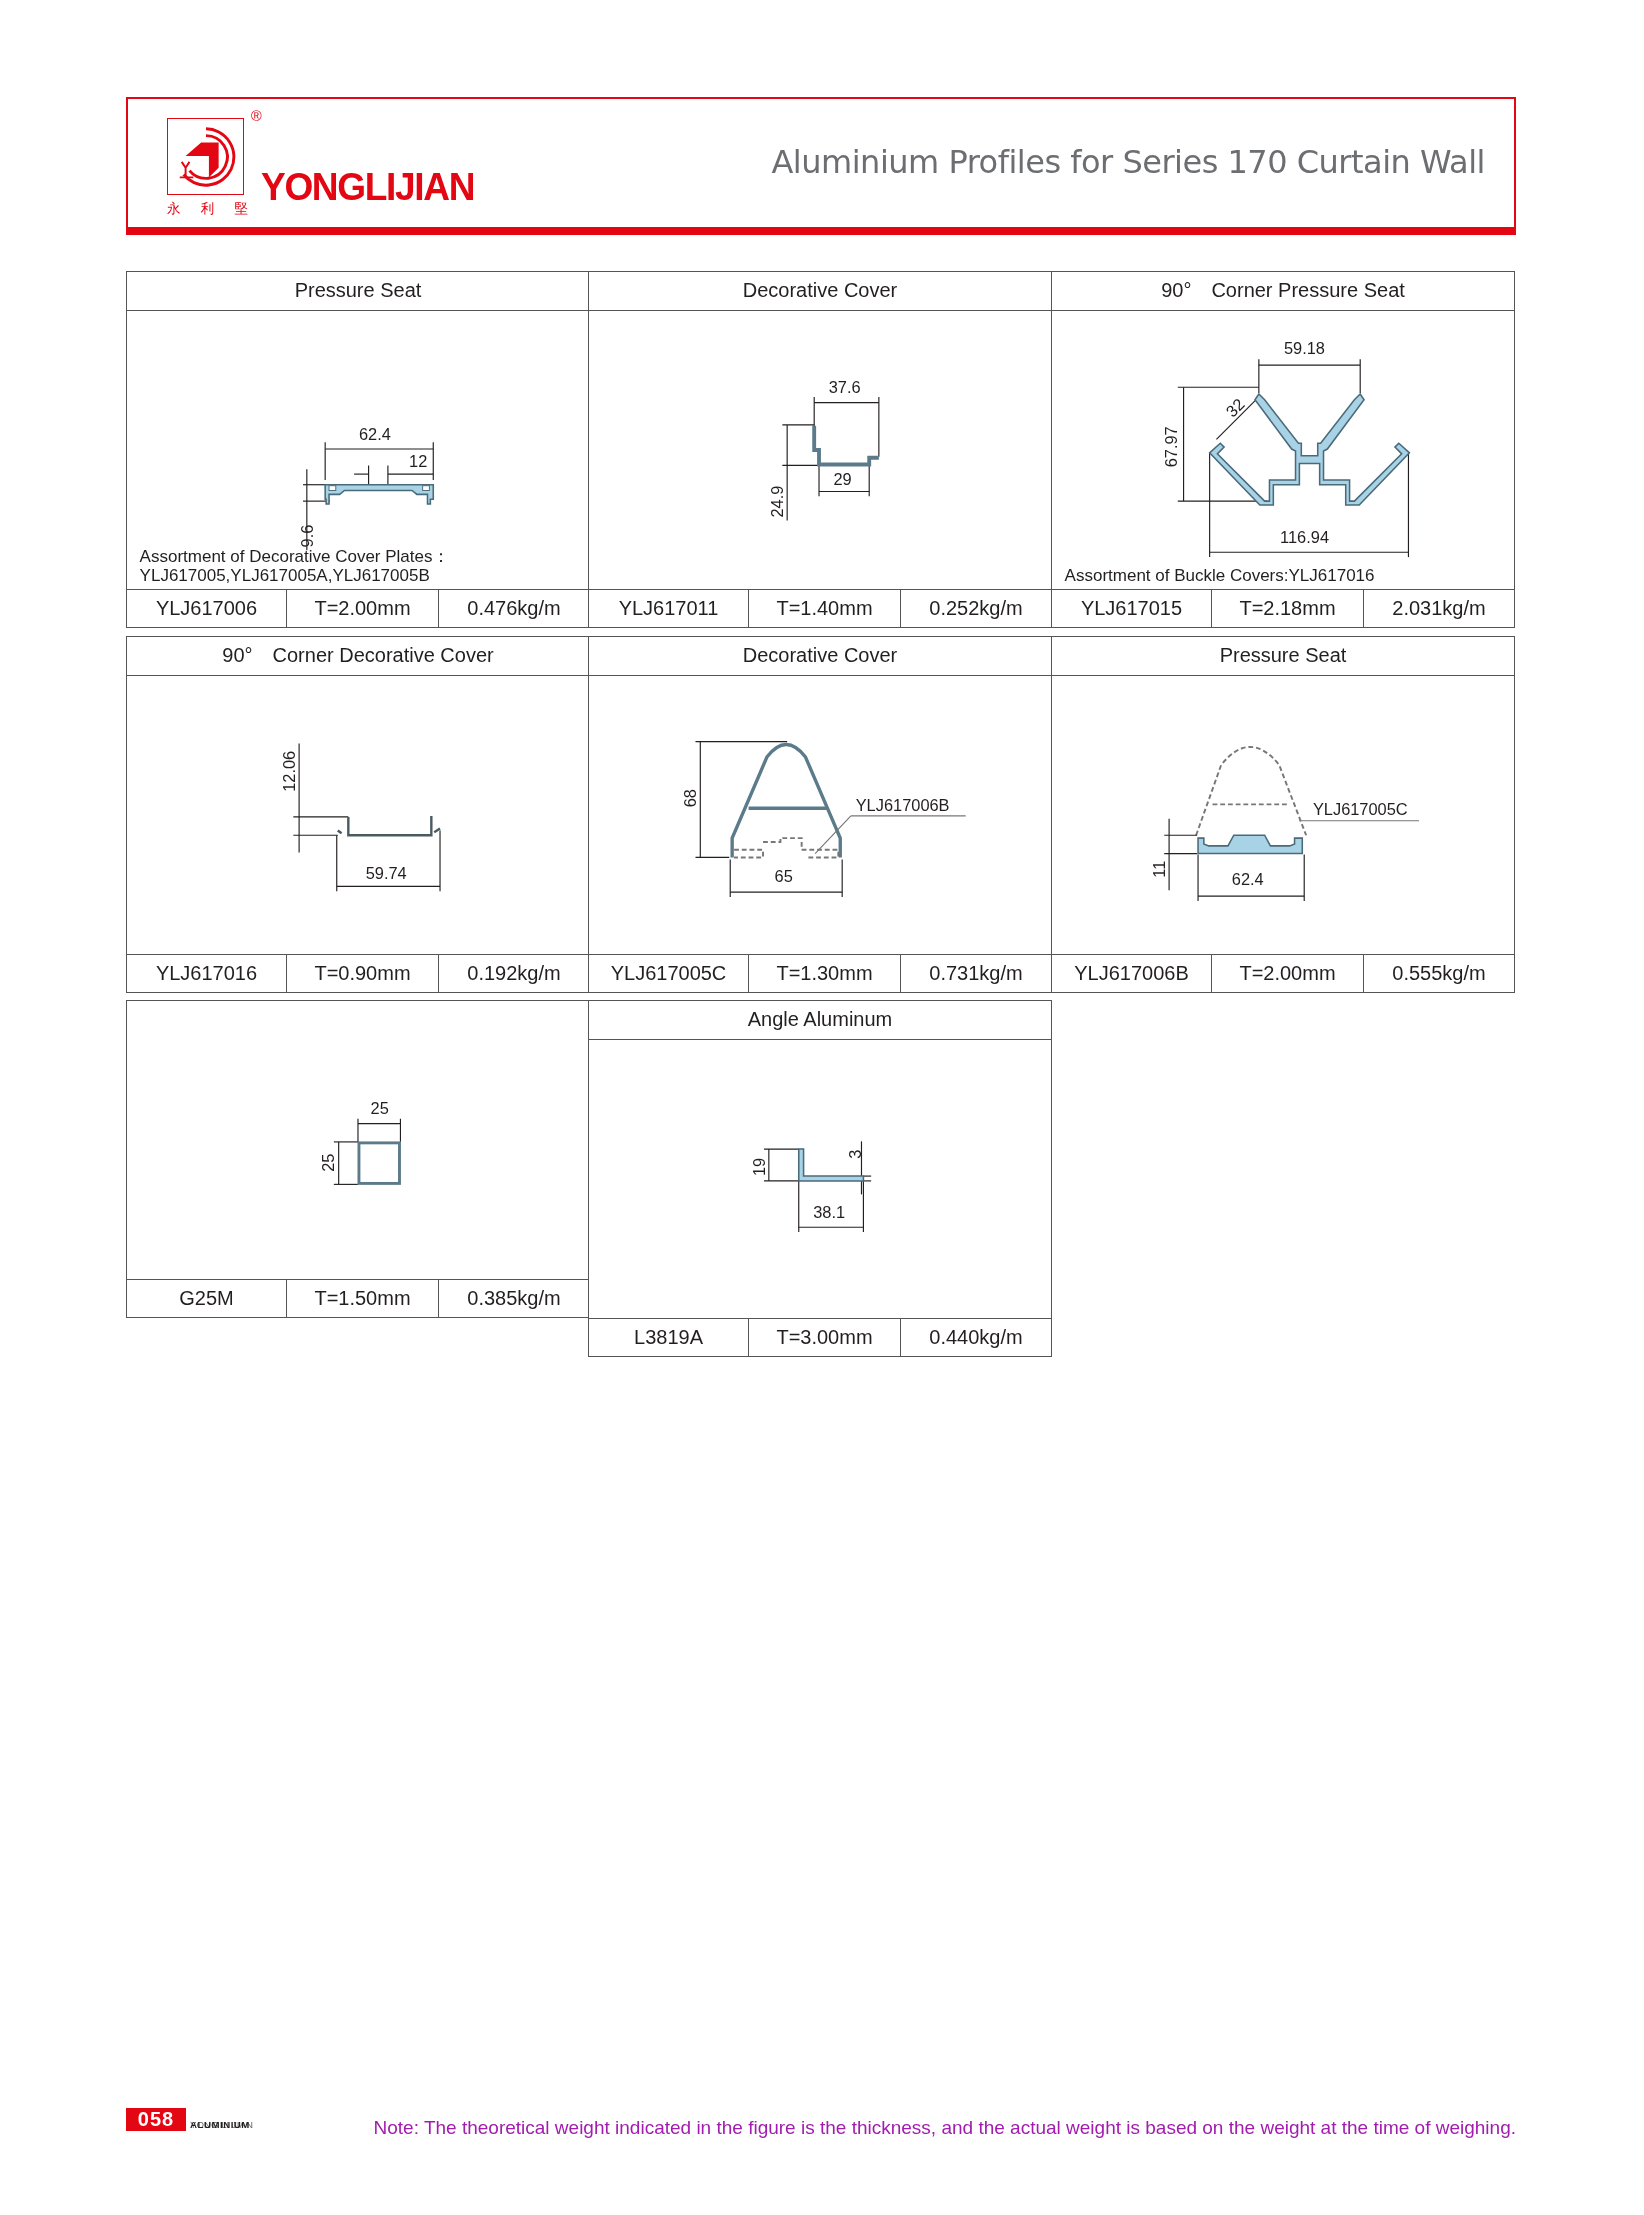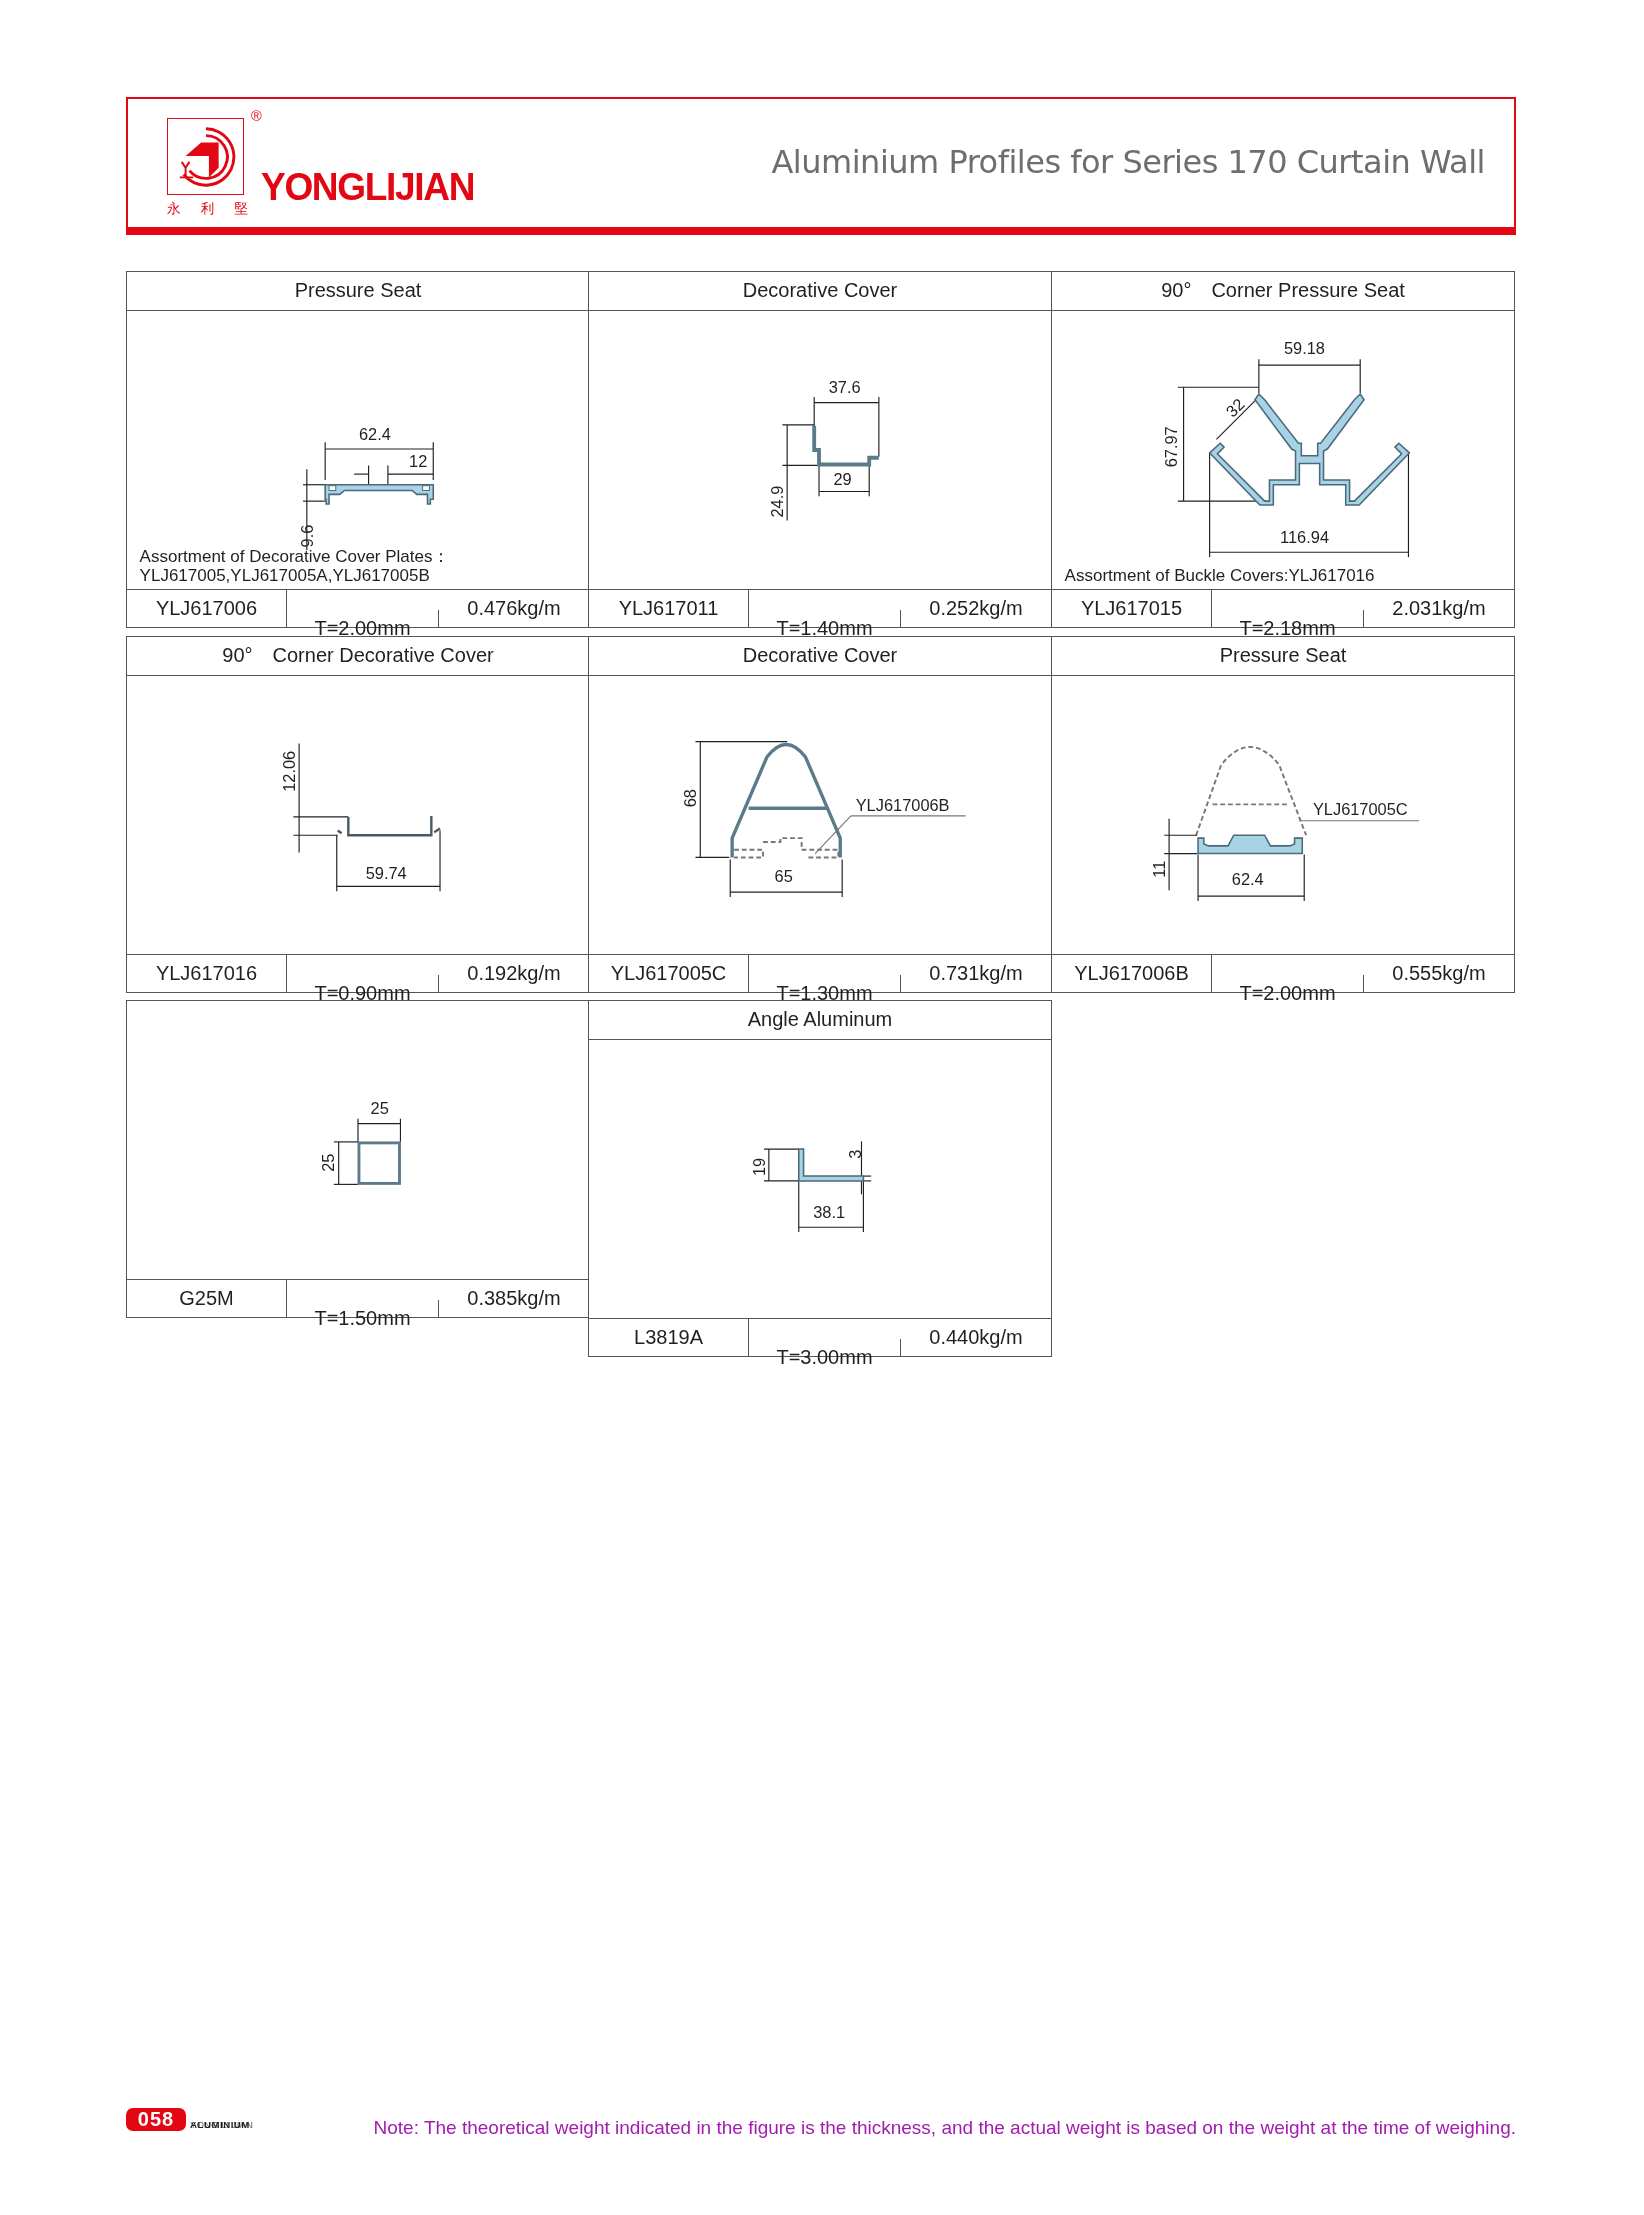--- a/index.html
+++ b/index.html
@@ -23,33 +23,33 @@
   
   .cell { position: absolute; width: 464px; border: 1.9px solid #555; box-sizing: border-box; background: #fff; }
   .cell .title { height: 39px; border-bottom: 1.9px solid #555; box-sizing: border-box;
                  text-align: center; font-size: 20px; line-height: 37px; color: #231f20; }
   .cell .drawing { position: relative; height: 279px; border-bottom: 1.9px solid #555; box-sizing: border-box; }
   .cell .drawing svg { position: absolute; left: 0; top: 0; }
   .cell .note { position: absolute; left: 12.6px; bottom: 3.9px; font-size: 17px; line-height: 19.3px; color: #231f20; }
   .cell .specs { display: flex; height: 37px; }
   .cell .specs span { display: block; text-align: center; font-size: 20px; line-height: 37px; box-sizing: border-box; }
   .cell .specs .code { width: 160px; border-right: 1.9px solid #555; }
-  .cell .specs .thick { width: 152px; border-right: 1.9px solid #555; margin-top: 20px; }
+  .cell .specs .thick { width: 152px; border-right: 1.9px solid #555; }
   .cell .specs .weight { flex: 1; }
 
   .dim { font-family: "Liberation Sans", sans-serif; font-size: 17px; fill: #231f20; }
   .dl { stroke: #231f20; stroke-width: 1.2; fill: none; }
   .prof { fill: #a8d2e6; stroke: #4a6a7a; stroke-width: 1.6; }
   .profline { fill: none; stroke: #5b7b8a; stroke-width: 4; }
   .dash { fill: none; stroke: #777; stroke-width: 2; stroke-dasharray: 5 3; }
 
   
   .footer { position: absolute; left: 126px; top: 2106px; width: 1390px; height: 29px; }
   .page-no { position: absolute; left: 0; top: 1.9px; width: 60px; height: 23px; background: #e30613;
-             color: #fff; font-weight: bold; font-size: 20px; line-height: 23px; text-align: center; letter-spacing: 1px; border-radius: 7px; }
+             color: #fff; font-weight: bold; font-size: 20px; line-height: 23px; text-align: center; letter-spacing: 1px; }
   .brand-small1 { position: absolute; left: 64px; top: 13px; font-size: 9.7px; color: #666; line-height: 11.6px; }
   .brand-small2 { position: absolute; left: 64px; top: 12.6px; font-size: 9.7px; font-weight: bold; color: #231f20; line-height: 11.6px; letter-spacing: 0.5px; }
   .footnote { position: absolute; right: 0; top: 11px; font-size: 19px; color: #a21caf; white-space: nowrap; }
 </style>
 </head>
 <body>
 
 <div class="header">
   <div class="logo-box">
     <svg width="68" height="68" viewBox="0 0 70 70">

